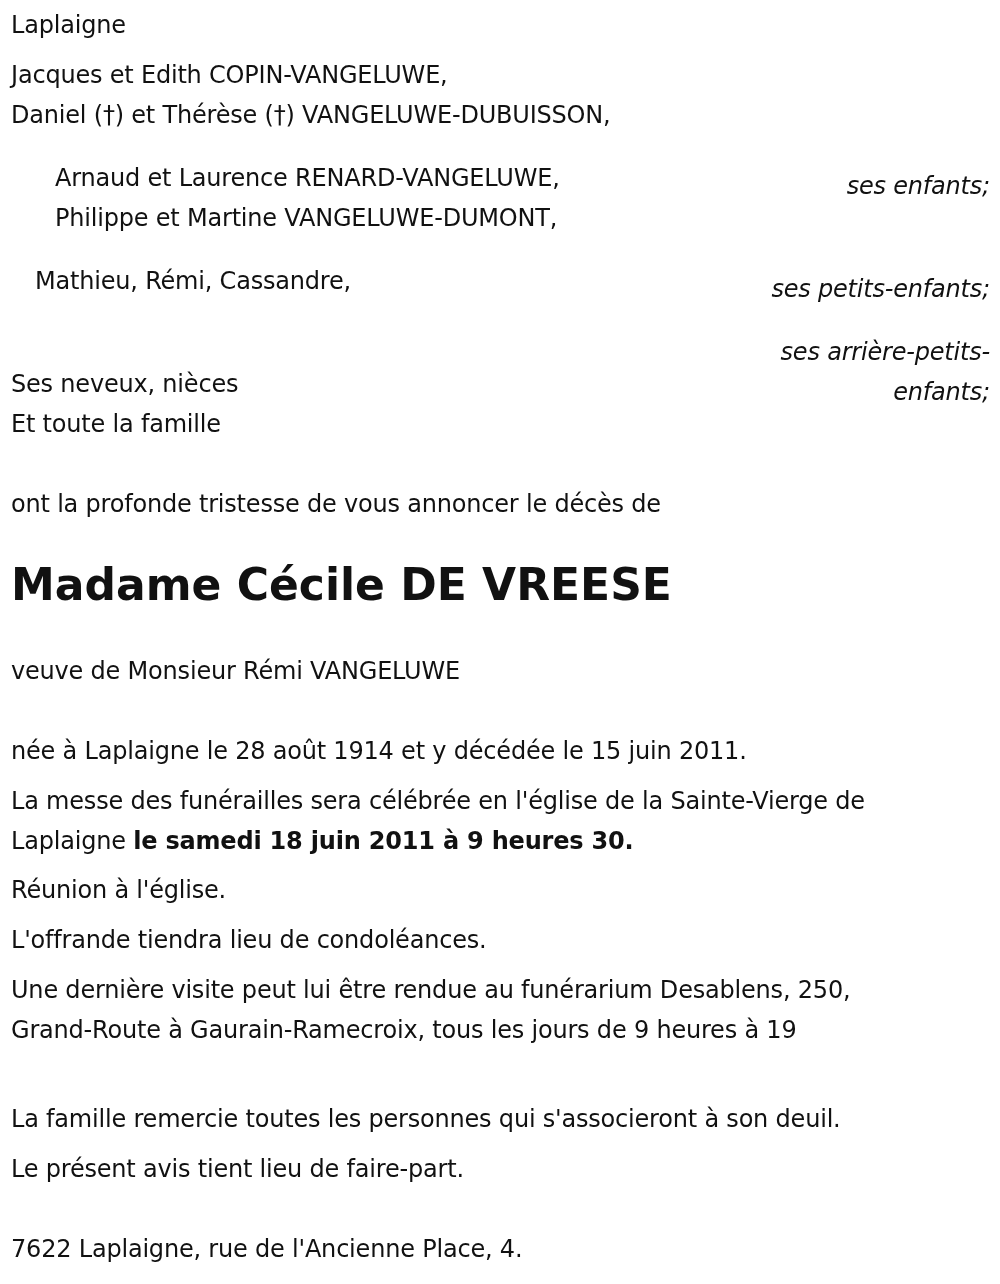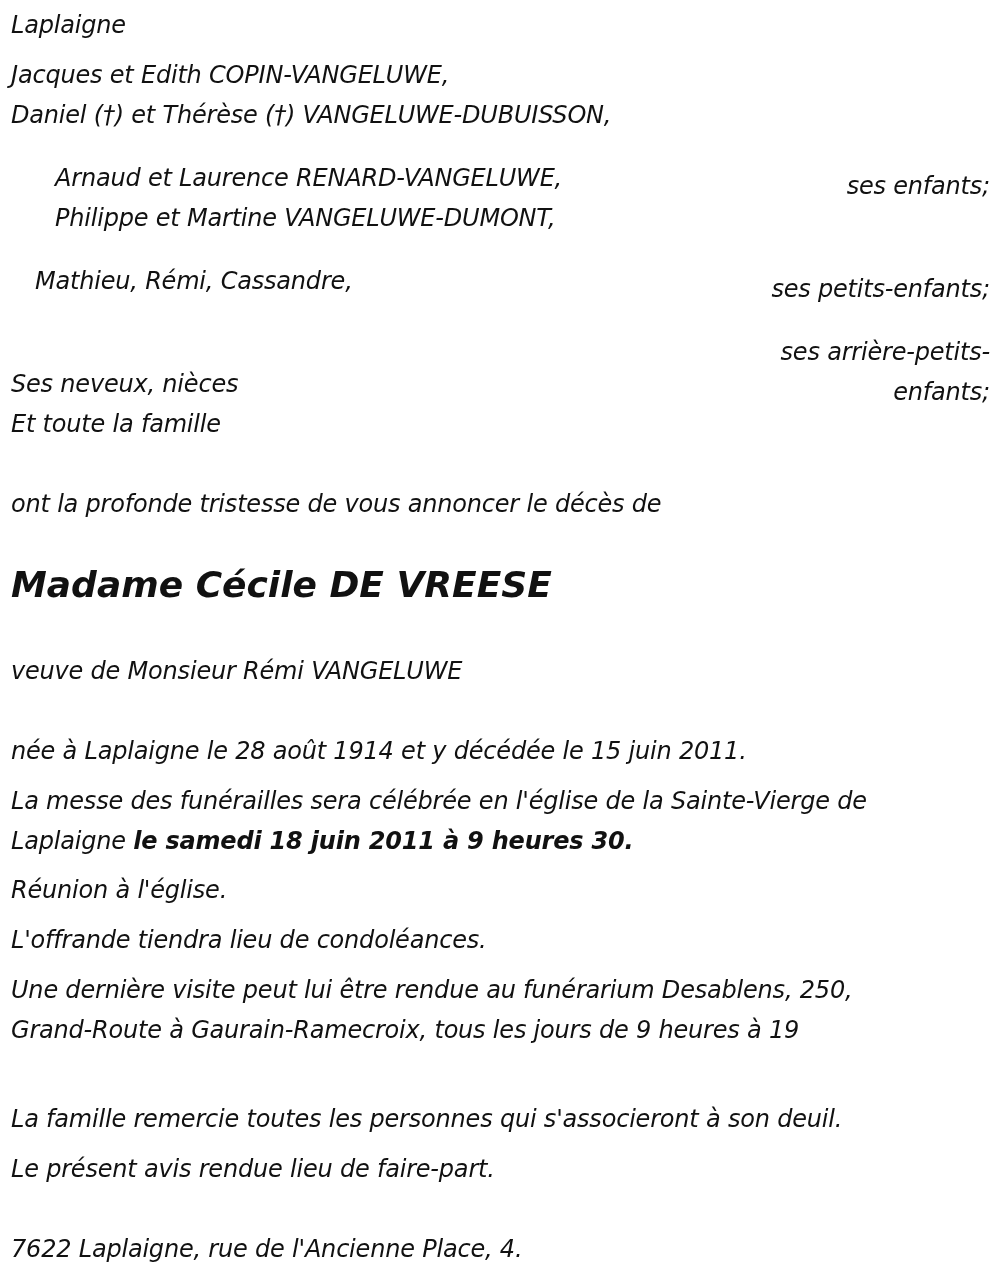--- a/index.html
+++ b/index.html
@@ -20,34 +20,33 @@
   .blk {
     position: absolute;
     left: 11px;
     right: 10px;
     margin: 0;
   }
   .line {
     display: block;
     white-space: nowrap;
     letter-spacing: -0.2px;
-    font-style: italic;
   }
   .rel {
     position: absolute;
     right: 10px;
     text-align: right;
     font-style: italic;
     white-space: nowrap;
     letter-spacing: -0.2px;
     margin-top: 48px;
   }
   .title {
     font-weight: bold;
-    font-size: 36px;
+    font-size: 44px;
     line-height: 44px;
     letter-spacing: 0px;
   }
   b { font-weight: bold; }
 </style>
 </head>
 <body>
 
 <div>
 
@@ -93,17 +92,17 @@
 
   <p class="blk line" style="top:920px;">L'offrande tiendra lieu de condoléances.</p>
 
   <div class="blk" style="top:970px;">
     <span class="line">Une dernière visite peut lui être rendue au funérarium Desablens, 250,</span>
     <span class="line">Grand-Route à Gaurain-Ramecroix, tous les jours de 9 heures à 19</span>
   </div>
 
   <p class="blk line" style="top:1099px;">La famille remercie toutes les personnes qui s'associeront à son deuil.</p>
 
-  <p class="blk line" style="top:1149px;">Le présent avis rendue lieu de faire-part.</p>
+  <p class="blk line" style="top:1149px;">Le présent avis tient lieu de faire-part.</p>
 
   <p class="blk line" style="top:1229px;">7622 Laplaigne, rue de l'Ancienne Place, 4.</p>
 
 </div>
 
 </body></html>

